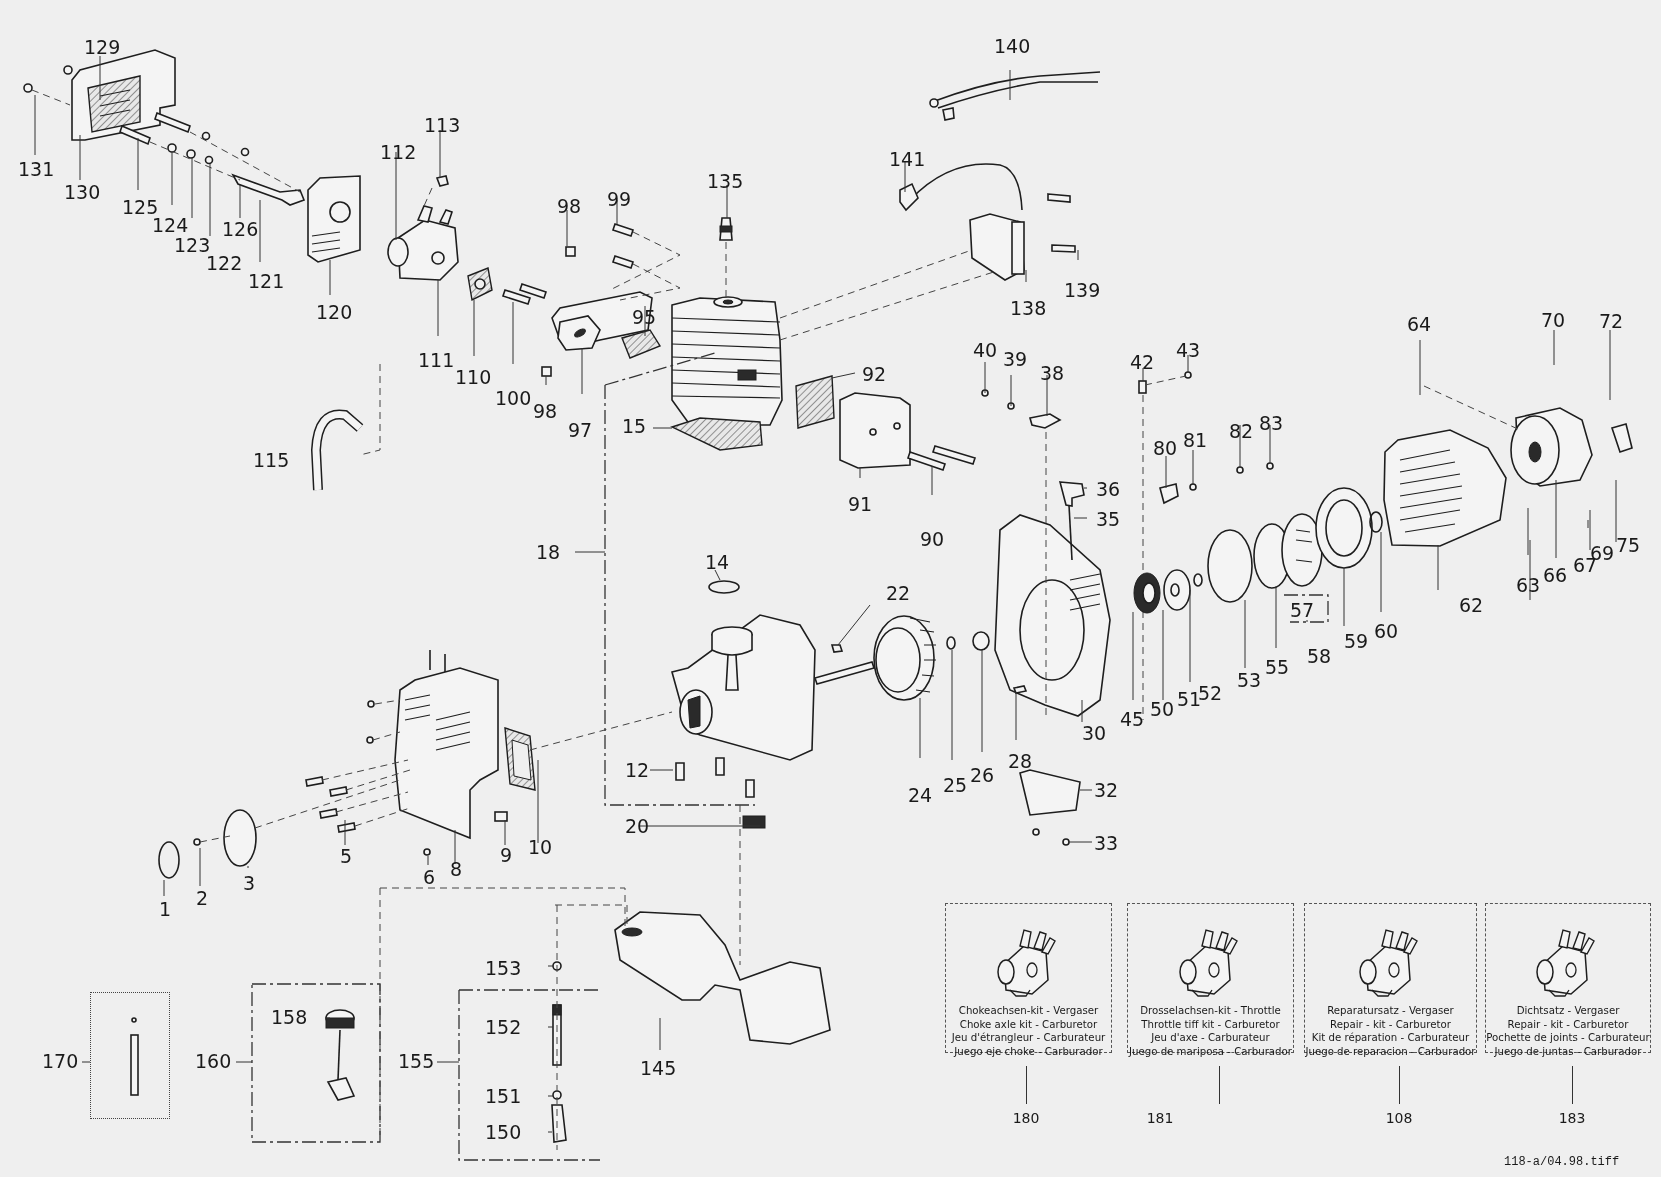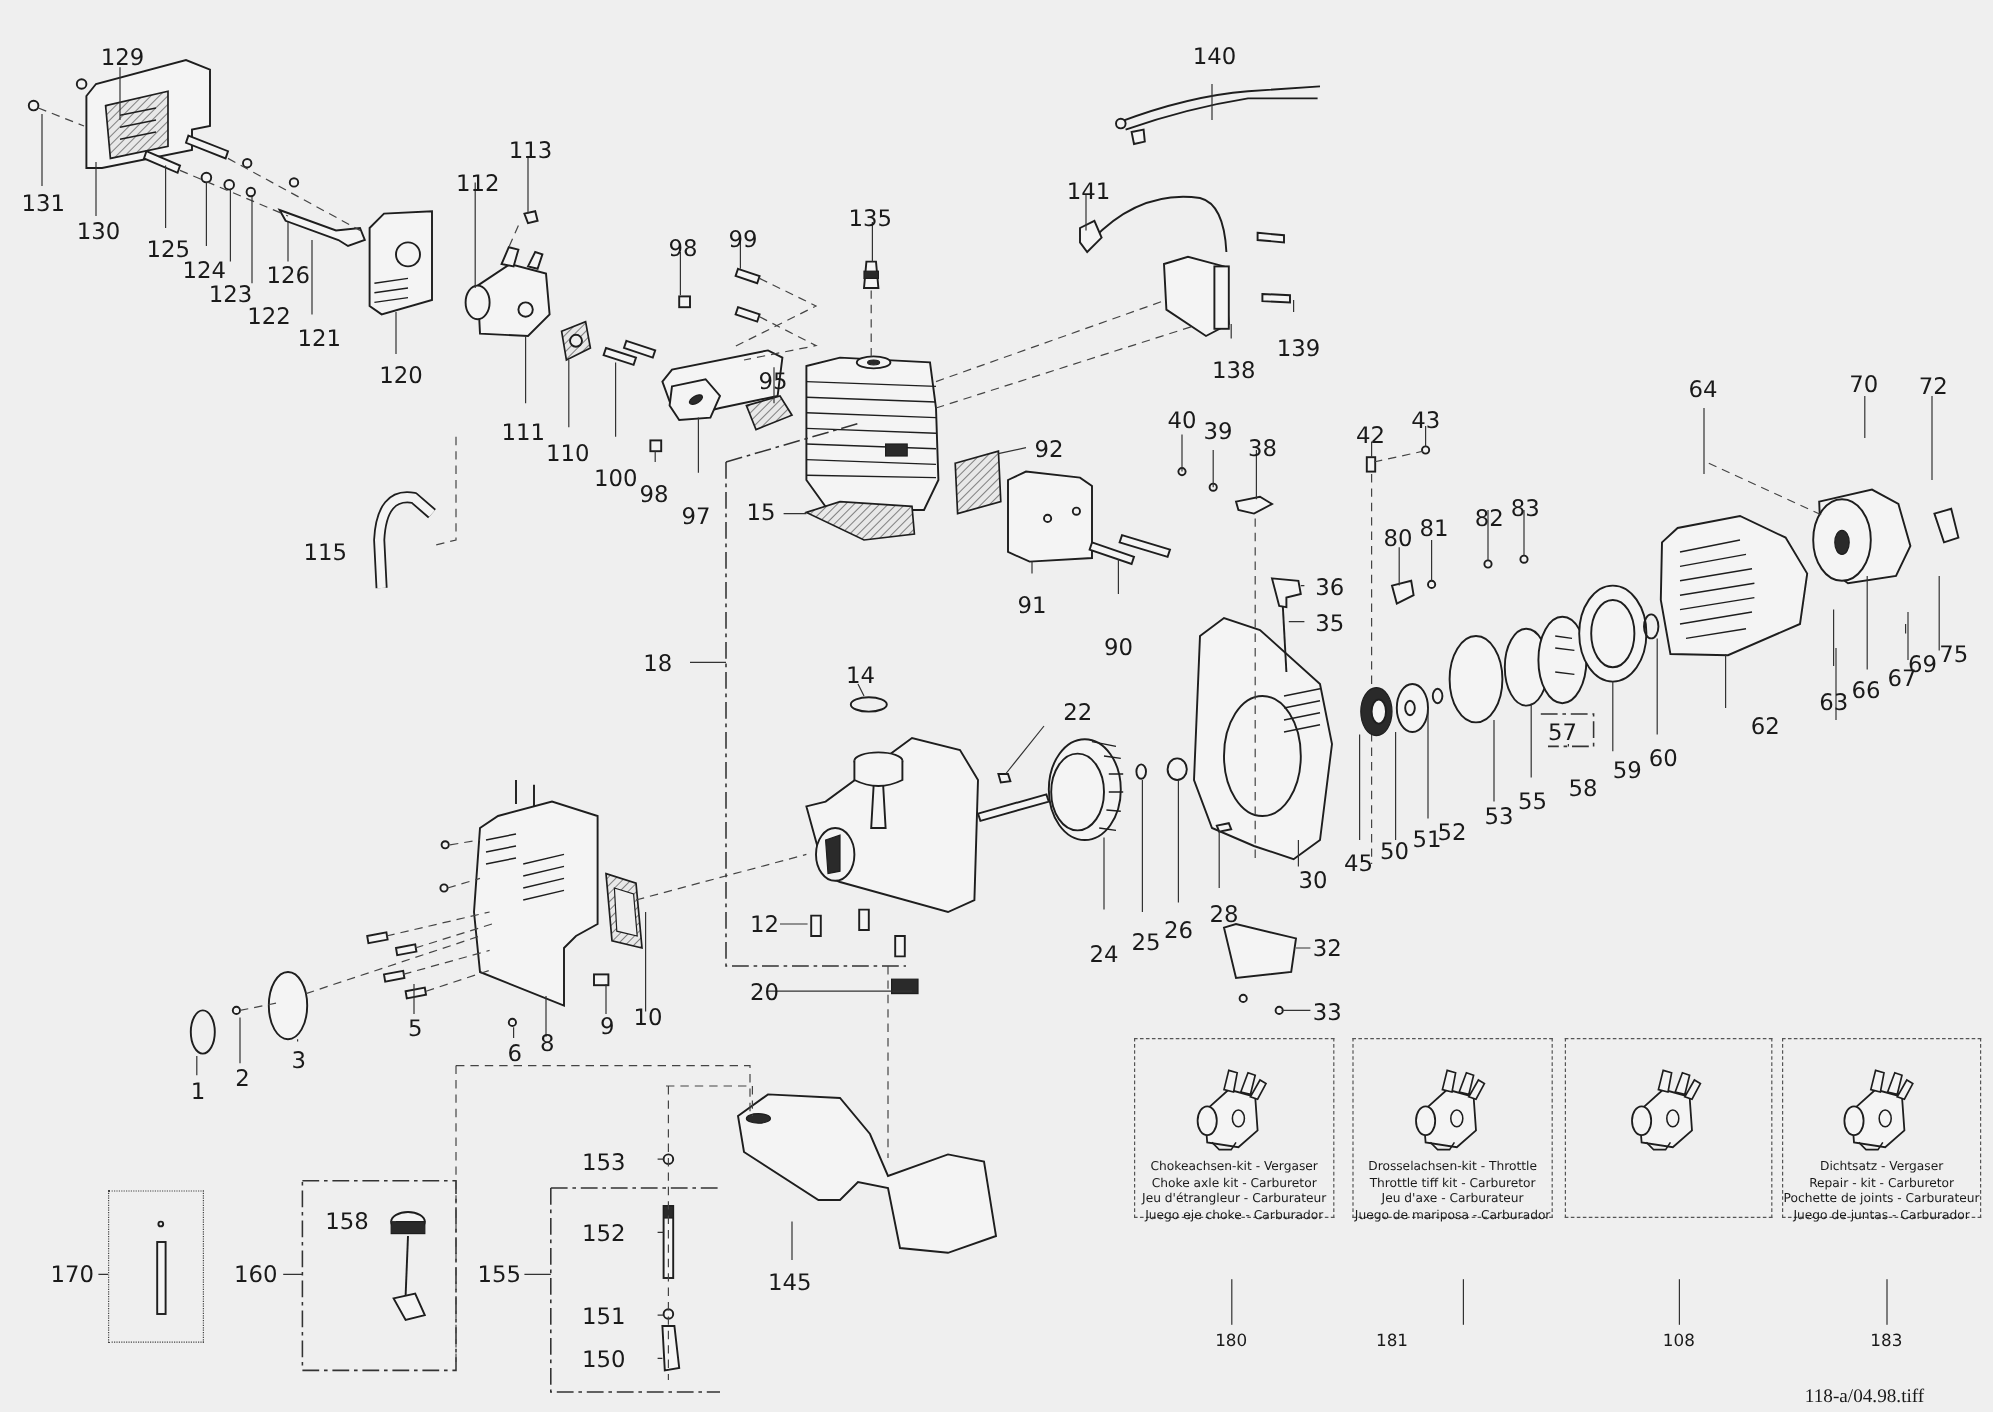--- a/index.html
+++ b/index.html
@@ -7,26 +7,26 @@
   #diagram{position:absolute;left:0;top:0;width:1661px;height:1177px;}
   .lbl{font-family:"DejaVu Sans",sans-serif;font-size:19px;fill:#1a1a1a;}
   .part{fill:none;stroke:#1e1e1e;stroke-width:1.6;}
   .partf{fill:#f4f4f4;stroke:#1e1e1e;stroke-width:1.6;}
   .dark{fill:#2a2a2a;stroke:#1e1e1e;stroke-width:1;}
   .hatch{fill:url(#hatch);stroke:#1e1e1e;stroke-width:1.4;}
   .dash{fill:none;stroke:#444;stroke-width:1;stroke-dasharray:7 5;}
   .dashdot{fill:none;stroke:#333;stroke-width:1.3;stroke-dasharray:14 4 3 4;}
   .lead{fill:none;stroke:#333;stroke-width:1;}
   .fin{fill:none;stroke:#1e1e1e;stroke-width:1.2;}
-  .kit{position:absolute;top:865px;height:150px;border:1px dashed #555;box-sizing:border-box;}
+  .kit{position:absolute;top:903px;height:150px;border:1px dashed #555;box-sizing:border-box;}
   .kit svg{position:absolute;left:50%;top:20px;margin-left:-45px;}
   .kit .cap{position:absolute;left:0;right:0;top:100px;text-align:center;font-family:"DejaVu Sans",sans-serif;font-size:10.2px;line-height:13.5px;color:#1a1a1a;}
   .kitnum{position:absolute;top:1110px;font-family:"DejaVu Sans",sans-serif;font-size:14px;color:#1a1a1a;width:60px;text-align:center;}
   .kitlead{position:absolute;top:1066px;width:1px;height:38px;background:#333;}
-  #footer{position:absolute;left:1504px;top:1155px;font-family:Liberation Serif, serif;font-size:16px;color:#1a1a1a;}
+  #footer{position:absolute;left:1504px;top:1155px;font-family:Liberation Mono, monospace;font-size:12px;color:#1a1a1a;}
   #box170{position:absolute;left:90px;top:992px;width:80px;height:127px;border:1px dotted #444;box-sizing:border-box;}
 </style>
 </head>
 <body>
 
 <svg id="diagram" width="1661" height="1177" viewBox="0 0 1661 1177" xmlns="http://www.w3.org/2000/svg">
   <defs>
     <pattern id="hatch" width="5" height="5" patternUnits="userSpaceOnUse" patternTransform="rotate(45)">
       <rect width="5" height="5" fill="#e8e8e8"></rect>
       <line x1="0" y1="0" x2="0" y2="5" stroke="#555" stroke-width="1.2"></line>
@@ -498,20 +498,26 @@
 <div class="kitnum" style="left:1130px;">181</div>
 
 <div class="kit" style="left:1304px;width:173px;">
   <svg width="90" height="75" viewBox="0 0 90 75">
     <path d="M20,40 L40,22 L62,28 L64,56 L48,70 L22,66 Z" fill="#f4f4f4" stroke="#1e1e1e" stroke-width="1.5"></path>
     <ellipse cx="22" cy="48" rx="8" ry="12" fill="#f4f4f4" stroke="#1e1e1e" stroke-width="1.5"></ellipse>
     <path d="M36,22 L40,6 L47,8 L44,24 Z M50,24 L56,8 L62,10 L58,26 Z M58,28 L66,14 L71,17 L64,30 Z" fill="#f4f4f4" stroke="#1e1e1e" stroke-width="1.4"></path>
     <ellipse cx="48" cy="46" rx="5" ry="7" fill="none" stroke="#1e1e1e" stroke-width="1.3"></ellipse>
     <path d="M26,66 L32,72 L42,72 L46,66" fill="none" stroke="#1e1e1e" stroke-width="1.3"></path>
   </svg>
+  <div class="cap">
+    <div>Reparatursatz - Vergaser</div>
+    <div>Repair - kit - Carburetor</div>
+    <div>Kit de réparation - Carburateur</div>
+    <div>Juego de reparacion - Carburador</div>
+  </div>
 </div>
 <div class="kitlead" style="left:1399px;"></div>
 <div class="kitnum" style="left:1369px;">108</div>
 
 <div class="kit" style="left:1485px;width:166px;">
   <svg width="90" height="75" viewBox="0 0 90 75">
     <path d="M20,40 L40,22 L62,28 L64,56 L48,70 L22,66 Z" fill="#f4f4f4" stroke="#1e1e1e" stroke-width="1.5"></path>
     <ellipse cx="22" cy="48" rx="8" ry="12" fill="#f4f4f4" stroke="#1e1e1e" stroke-width="1.5"></ellipse>
     <path d="M36,22 L40,6 L47,8 L44,24 Z M50,24 L56,8 L62,10 L58,26 Z M58,28 L66,14 L71,17 L64,30 Z" fill="#f4f4f4" stroke="#1e1e1e" stroke-width="1.4"></path>
     <ellipse cx="48" cy="46" rx="5" ry="7" fill="none" stroke="#1e1e1e" stroke-width="1.3"></ellipse>

